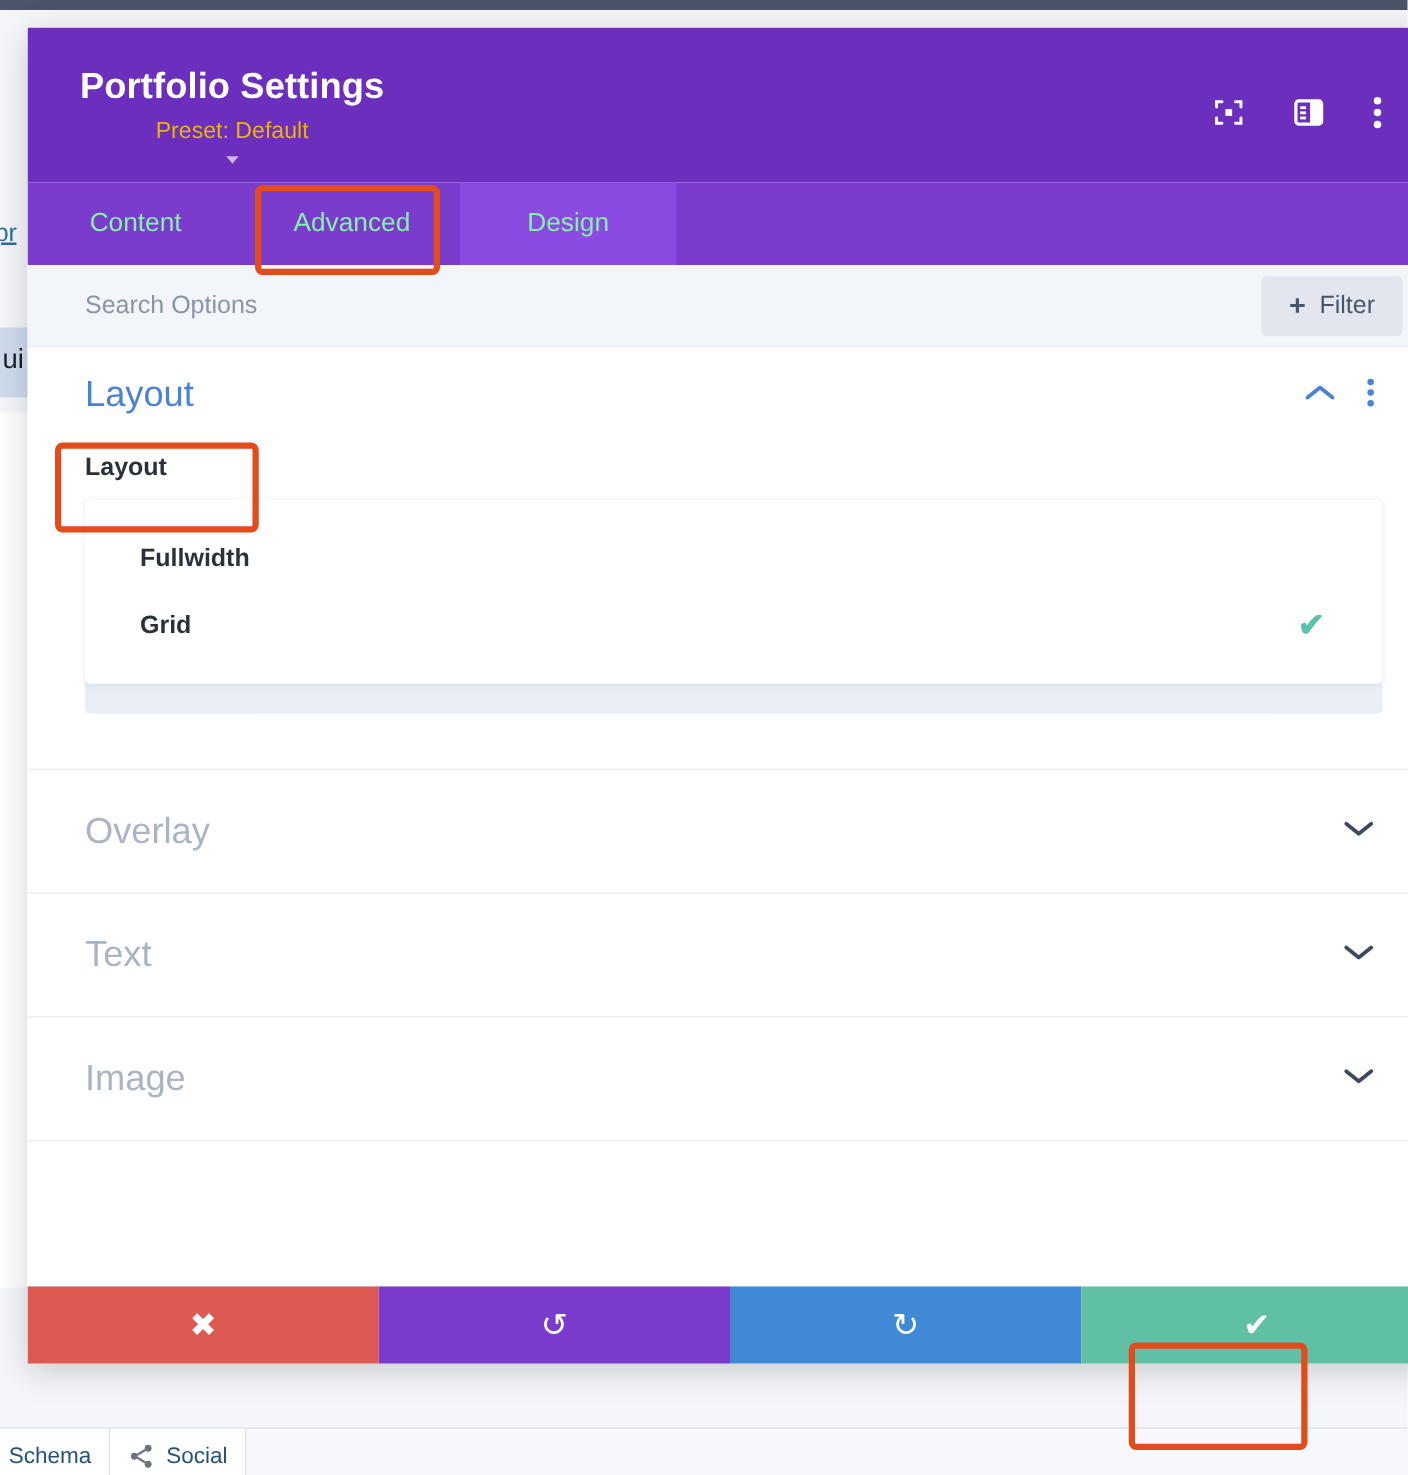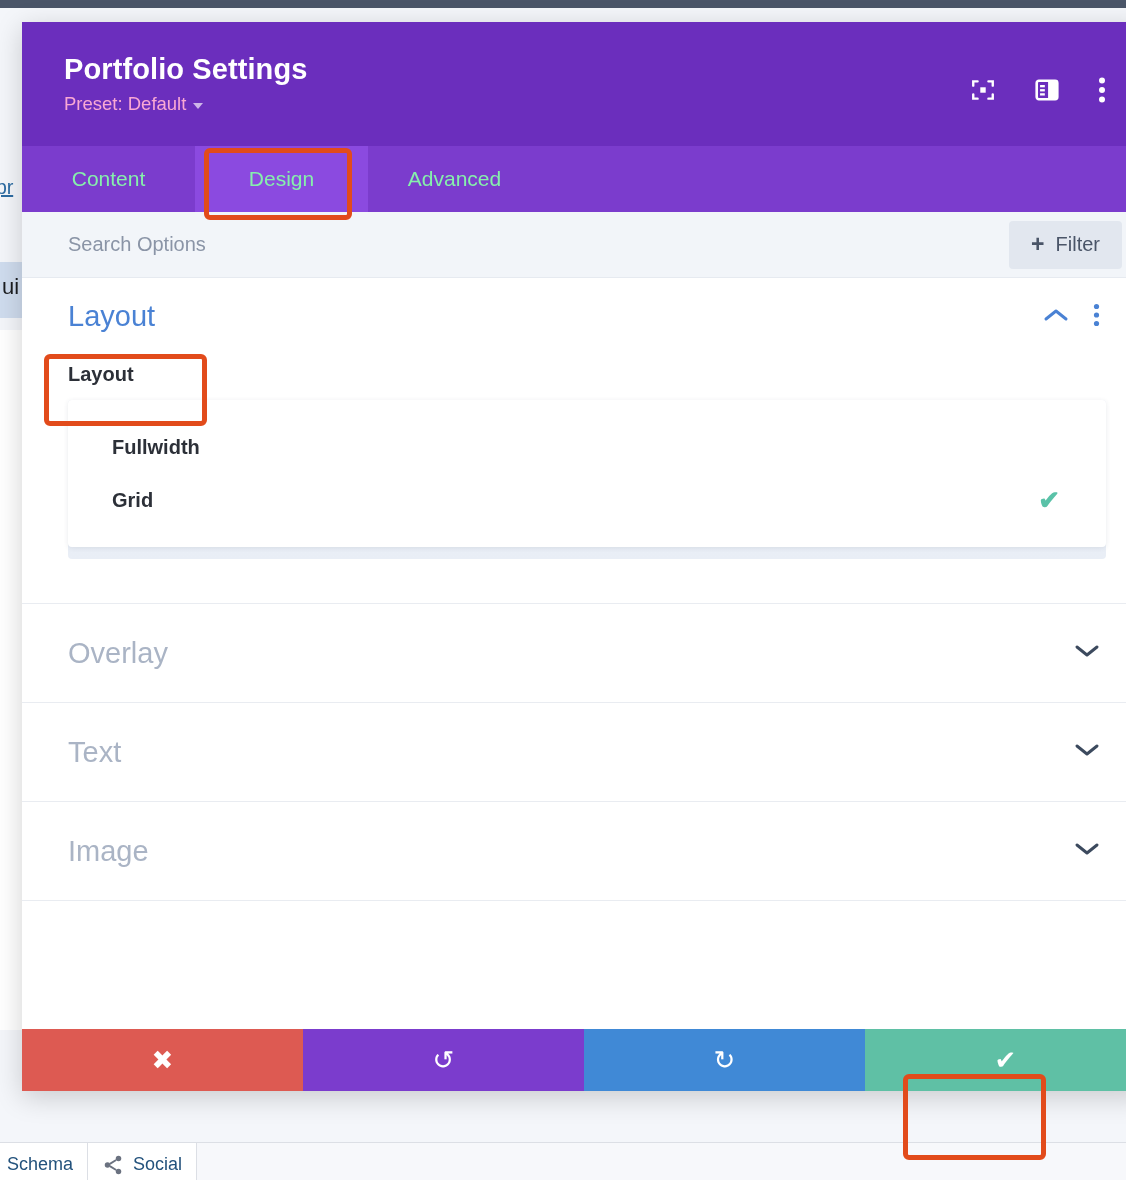--- a/index.html
+++ b/index.html
@@ -116,22 +116,23 @@
     font-size: 29px;
     font-weight: 700;
     line-height: 1.12;
     letter-spacing: 0.1px;
   }
   #preset-row {
     margin-top: 8px;
     display: flex;
     align-items: center;
     gap: 7px;
-    color: #f9a8d4;
+    color: #eab308;
     font-size: 18.5px;
+    flex-direction: column;
   }
   #preset-caret {
     width: 0; height: 0;
     border-left: 5px solid transparent;
     border-right: 5px solid transparent;
     border-top: 6px solid #cdb6e8;
     margin-top: 3px;
   }
   #header-icons {
     display: flex;
@@ -241,21 +242,21 @@
     font-weight: 700;
     padding: 18px 0 14px 0;
     display: inline-block;
   }
 
   #select-shell {
     margin: 0 0 0 46px;
     margin-right: 40px;
     background: linear-gradient(180deg,#eef2f8 0%,#e9eef6 100%);
     border-radius: 4px;
-    padding-bottom: 12px;
+    padding-bottom: 24px;
   }
   #dropdown {
     background: #ffffff;
     border-radius: 4px;
     box-shadow: 0 1px 5px rgba(40,55,80,0.10);
     padding: 22px 0 20px 0;
   }
   .dd-option {
     display: flex;
     align-items: center;
@@ -382,25 +383,25 @@
             <circle cx="4" cy="23.5" r="3"></circle>
         </svg>
       </span>
     </div>
   </div>
 
   <div id="tabbar">
     <div class="tab">
       <span>Content</span>
     </div>
+    <div class="tab">
+      <span>Advanced</span>
+    </div>
     <div class="tab active">
       <span>Design</span>
-    </div>
-    <div class="tab">
-      <span>Advanced</span>
     </div>
   </div>
 
   <div id="searchbar">
     <input id="search-input" type="text" placeholder="Search Options" style="">
     <button id="filter-btn">
       <span id="filter-plus">+</span>
       <span>Filter</span>
     </button>
   </div>

